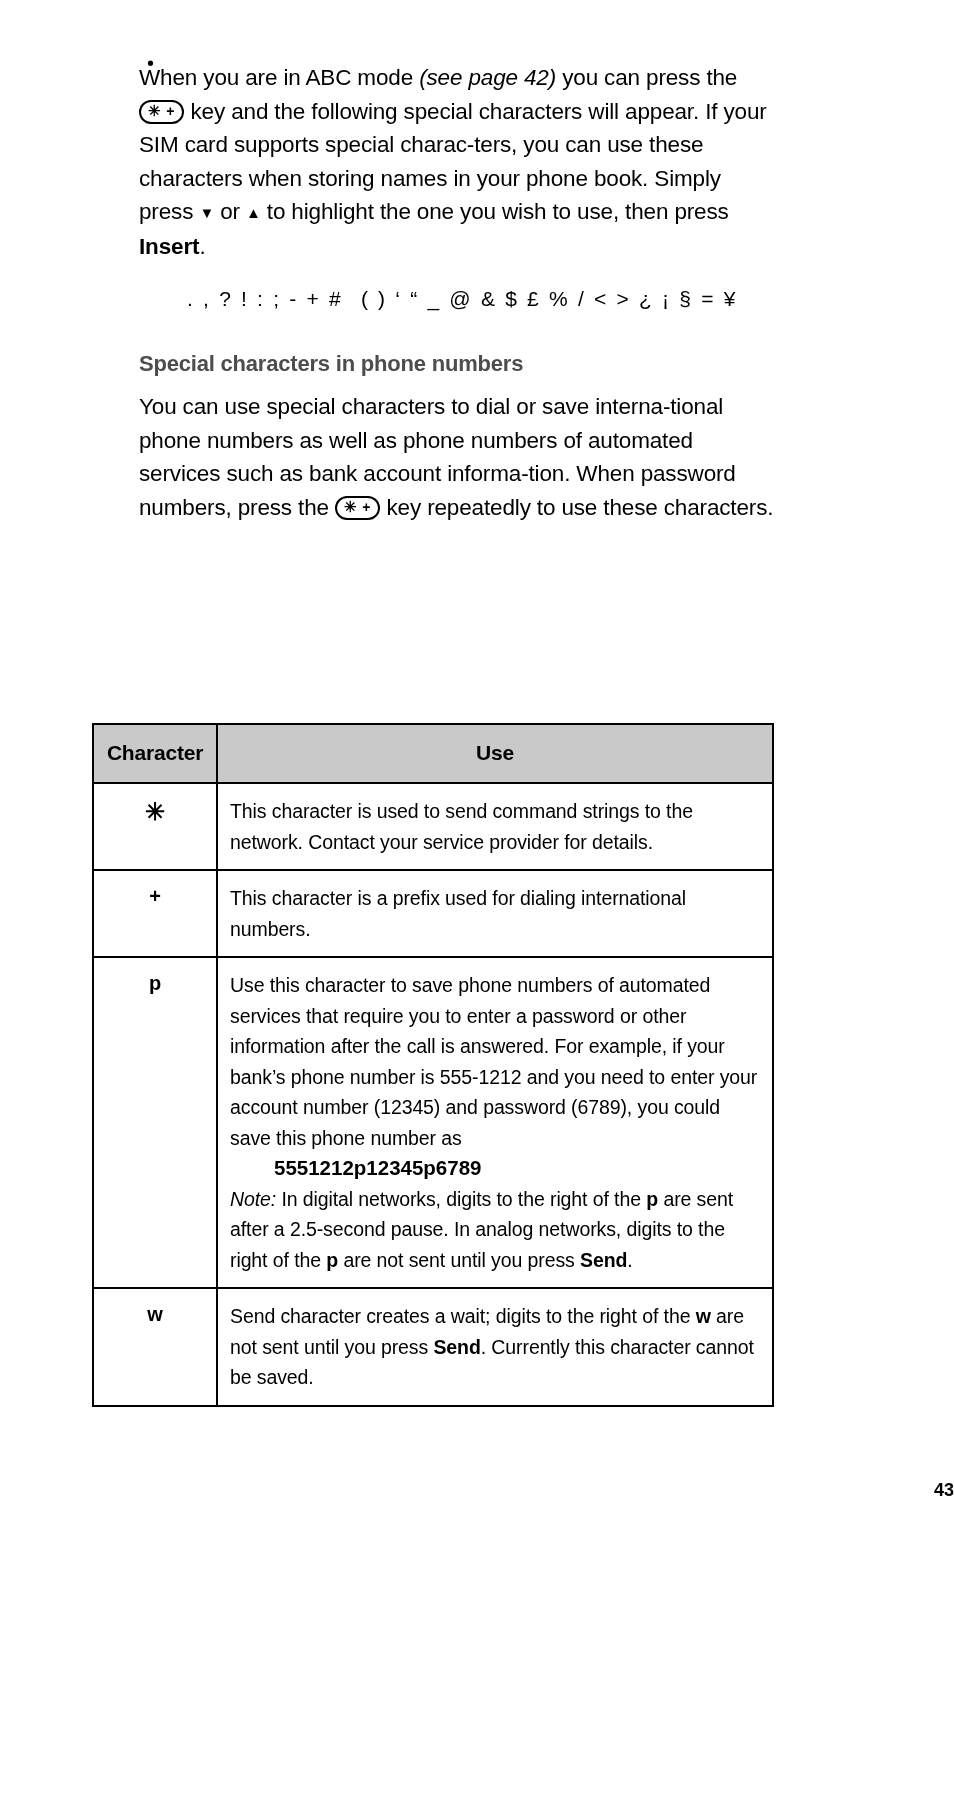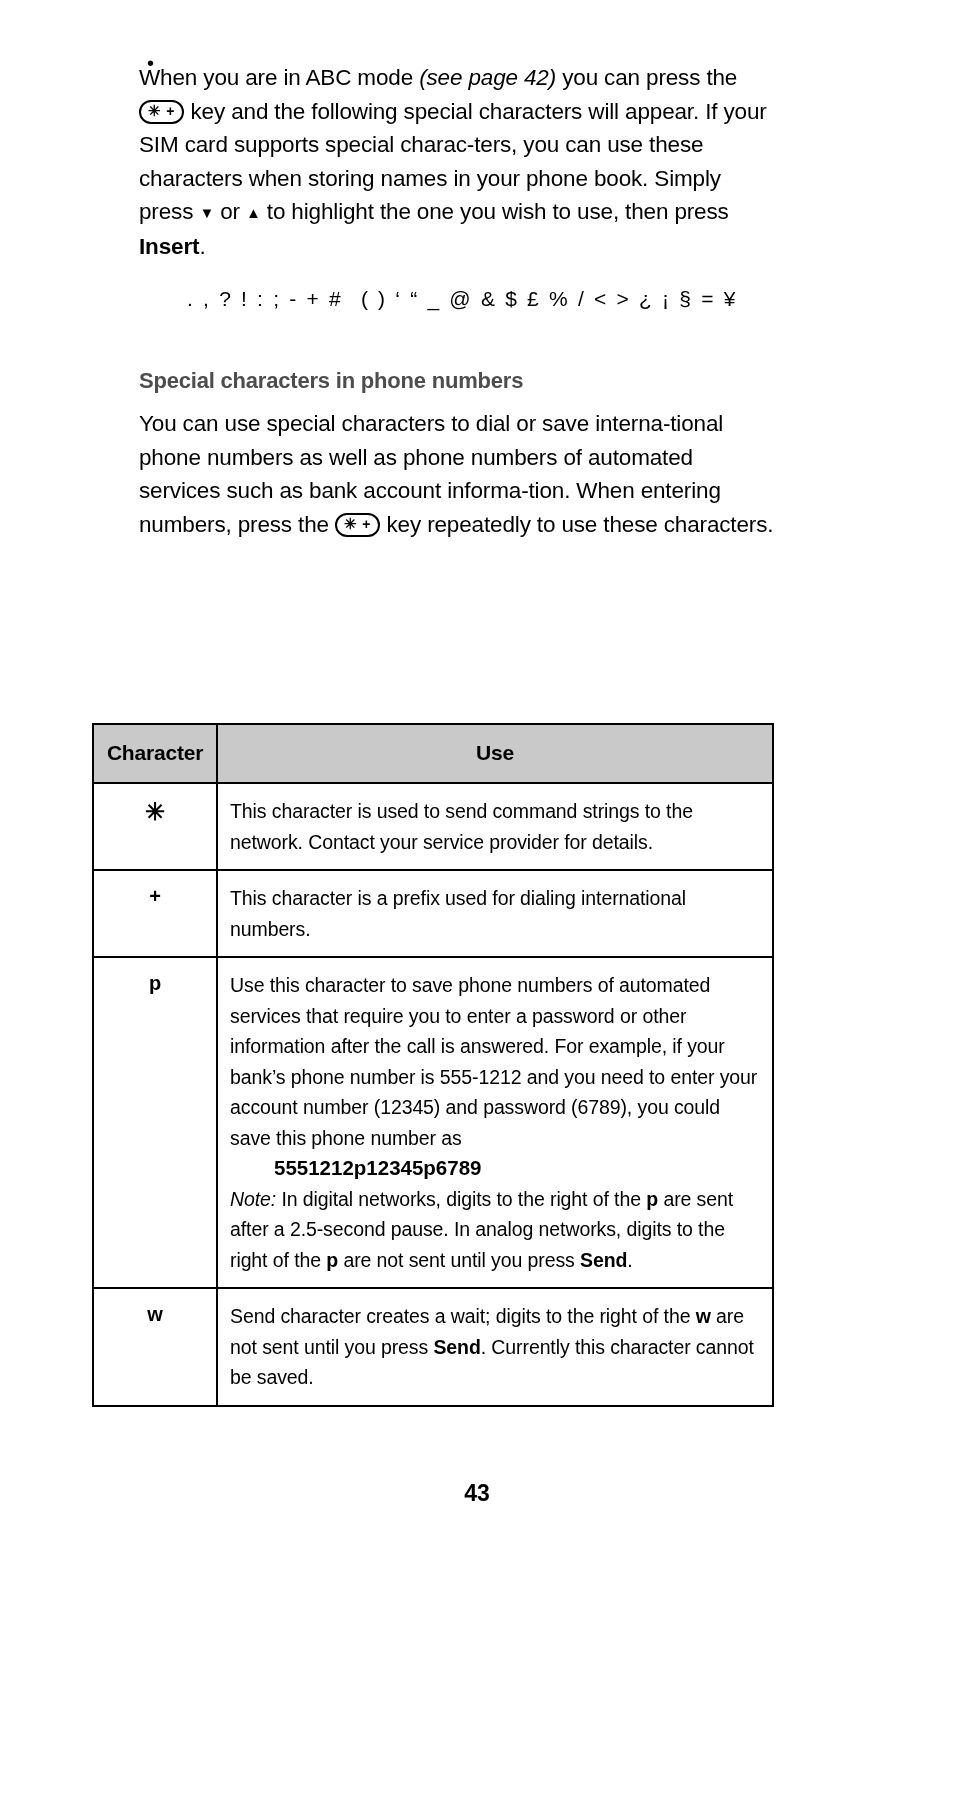--- a/index.html
+++ b/index.html
@@ -52,21 +52,21 @@
 
   
   .section-heading {
     font-size: 22px;
     font-weight: bold;
     color: #4d4d4d;
     letter-spacing: -0.2px;
     margin: 0;
   }
   .h-gap-1 { margin-top: 44px; }
-  .h-gap-2 { margin-top: 53px; }
+  .h-gap-2 { margin-top: 36px; }
 
   
   .para {
     font-size: 22.5px;
     line-height: 33.5px;
     letter-spacing: -0.15px;
     margin: 0;
   }
   .para.after-heading { margin-top: 13px; }
   .italic { font-style: italic; }
@@ -154,22 +154,22 @@
     font-style: italic;
   }
   .inline-bold { font-weight: bold; }
 
   
   .page-number {
     position: absolute;
     left: 0;
     top: 1480px;
     width: 954px;
-    text-align: center;
-    font-size: 23px;
+    text-align: right;
+    font-size: 18px;
     font-weight: bold;
     letter-spacing: 0px;
   }
 </style>
 </head>
 <body>
 
 <div class="page">
 
   <div class="content">
@@ -180,21 +180,21 @@
       </li>
     </ul>
 
 
     <p class="para after-heading"><span>When you are in ABC mode </span><span class="italic">(see page 42)</span><span> you can press the </span><span class="keyglyph"><span class="kstar">✳</span> <span class="kplus">+</span></span><span> key and the following special characters will appear. If your SIM card supports special charac-ters, you can use these characters when storing names in your phone book. Simply press </span><span class="arrow">▼</span><span> or </span><span class="arrow">▲</span><span> to highlight the one you wish to use, then press </span><span class="bold">Insert</span><span>.</span></p>
 
     <div class="charstrip"><span>. , ? ! : ; - + #</span><span class="gap"></span><span>( ) ‘ “ _ @ &amp; $ £ % / &lt; &gt; ¿ ¡ § = ¥</span></div>
 
     <h2 class="section-heading h-gap-2">Special characters in phone numbers</h2>
 
-    <p class="para after-heading"><span>You can use special characters to dial or save interna-tional phone numbers as well as phone numbers of automated services such as bank account informa-tion. When entering numbers, press the </span><span class="keyglyph"><span class="kstar">✳</span> <span class="kplus">+</span></span><span> key repeatedly to use these characters.</span></p>
+    <p class="para after-heading"><span>You can use special characters to dial or save interna-tional phone numbers as well as phone numbers of automated services such as bank account informa-tion. When password numbers, press the </span><span class="keyglyph"><span class="kstar">✳</span> <span class="kplus">+</span></span><span> key repeatedly to use these characters.</span></p>
 
   </div>
 
   <div class="table-wrap">
     <table class="chartable">
       <colgroup>
         <col class="col-char">
         <col class="col-use">
       </colgroup>
       <thead>

